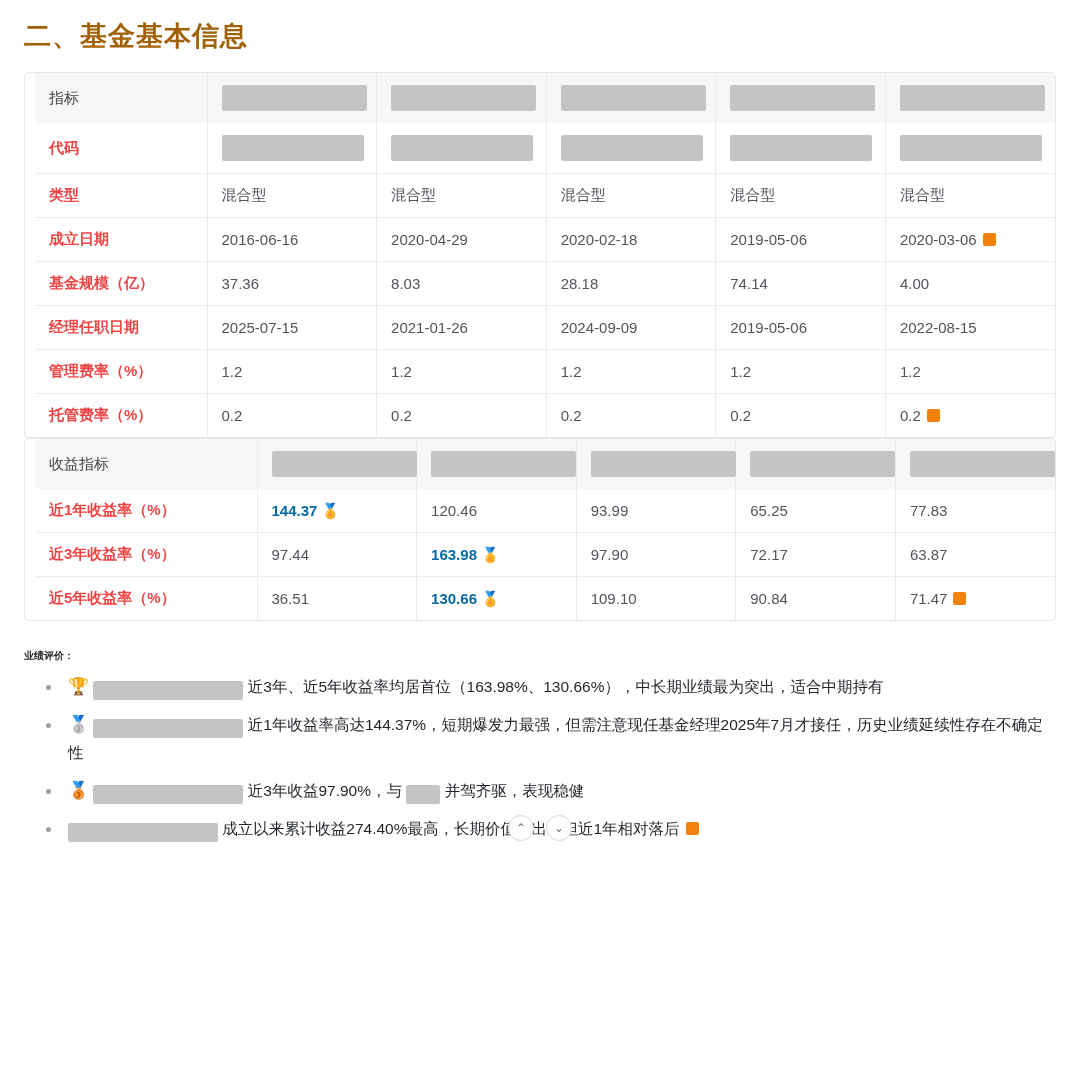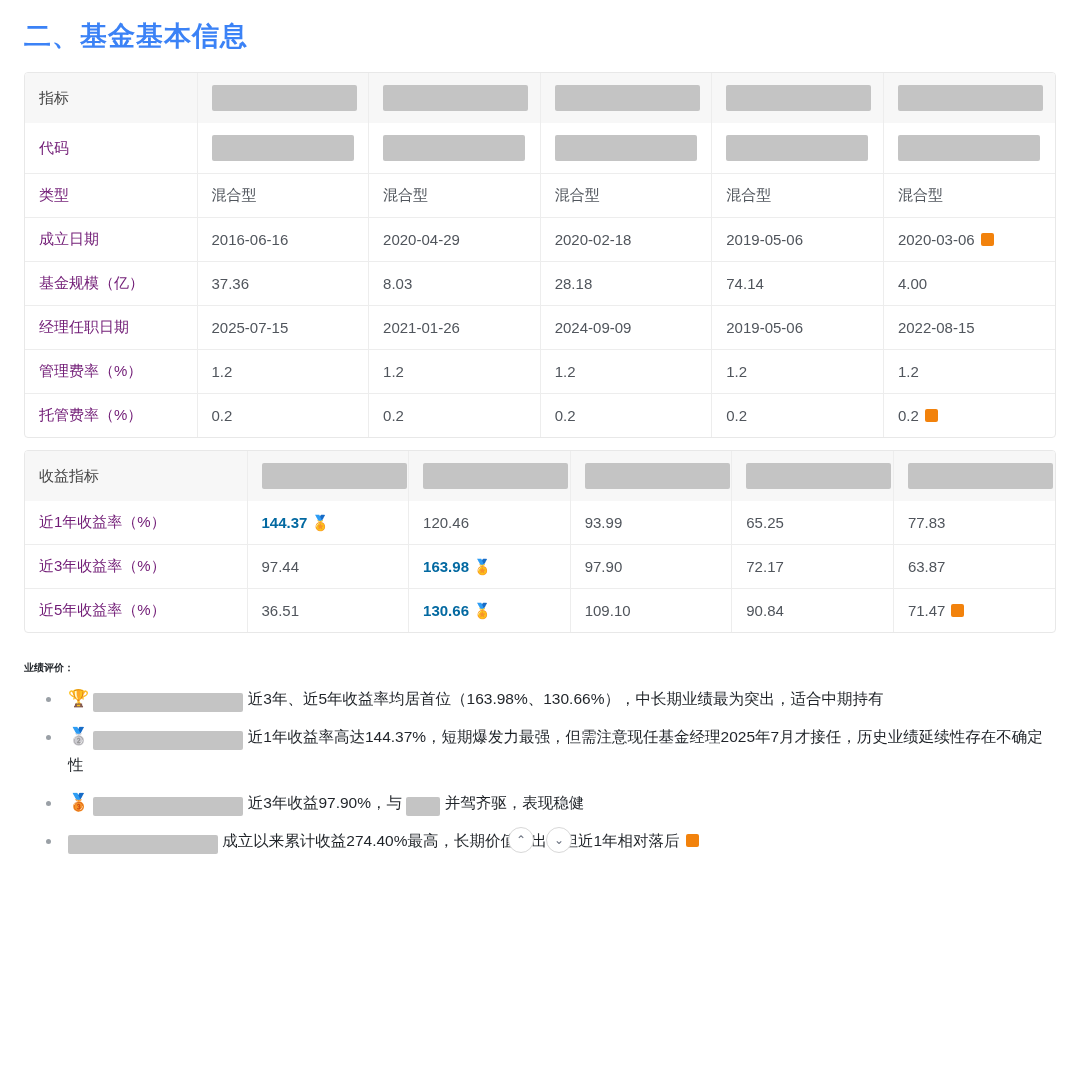--- a/index.html
+++ b/index.html
@@ -18,28 +18,29 @@
     width: 1080px;
     padding: 0;
     box-sizing: border-box;
     position: relative;
   }
   h2.section-title {
     font-size: 27px;
     font-weight: bold;
     margin: 18px 0 18px 24px;
     letter-spacing: 1px;
-    color: #3b82f6;
+    color: #a16207;
   }
   .table-wrap {
-    margin: 12px 24px 0 24px;
+    margin: 0 24px 0 24px;
     border: 1px solid #e8e8e8;
     border-radius: 4px;
     overflow: hidden;
     background: #fff;
+    padding-left: 10px;
   }
   table {
     border-collapse: collapse;
     width: 100%;
     table-layout: fixed;
   }
   td, th {
     border-right: 1px solid #ededed;
     border-bottom: 1px solid #ededed;
     padding: 12px 14px;
@@ -53,22 +54,22 @@
   }
   tr:last-child td, tr:last-child th { border-bottom: none; }
   td:last-child, th:last-child { border-right: none; }
   thead th {
     background: #f7f7f7;
     color: #444;
     font-size: 15px;
   }
   tbody tr td:first-child,
   tbody tr th:first-child {
-    font-weight: normal;
-    color: #701a75;
+    font-weight: bold;
+    color: #ef4444;
     font-size: 15px;
   }
   .redact {
     display: inline-block;
     background: #c4c4c4;
     border-radius: 2px;
     height: 26px;
     vertical-align: middle;
   }
   .redact-head { width: 145px; }

